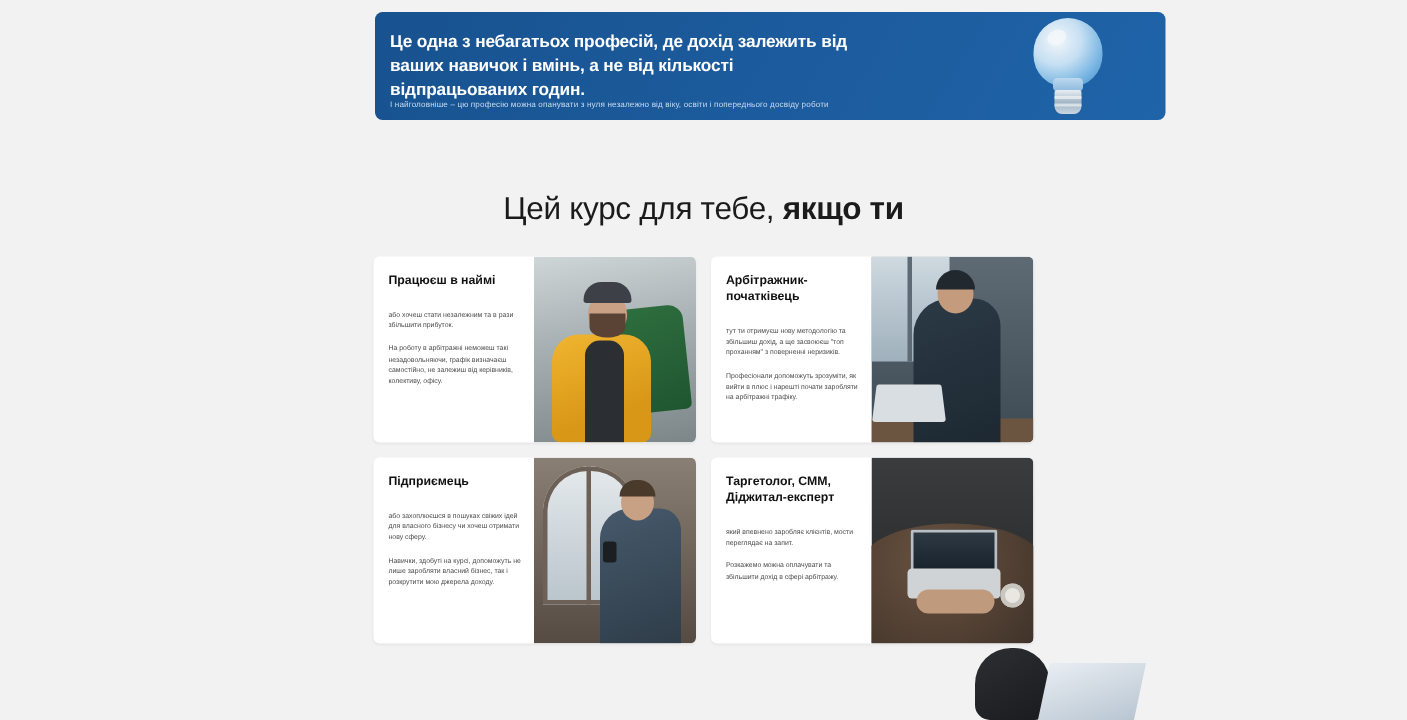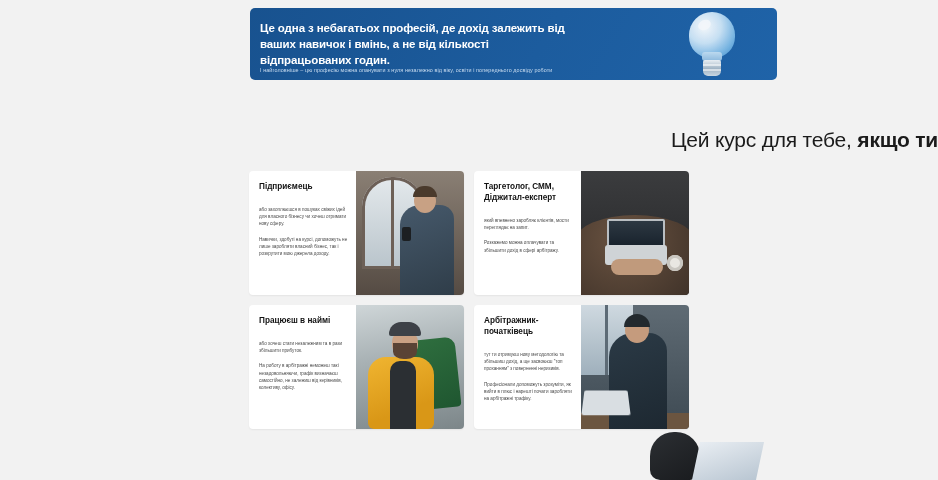--- a/index.html
+++ b/index.html
@@ -104,21 +104,21 @@
   }
   .bulb-base:before { top: 4px; }
   .bulb-base:after  { top: 9px; }
 
   
   .section-title {
     position: absolute;
     left: 0;
     top: 128px;
     width: 938px;
-    text-align: right;
+    text-align: center;
     font-size: 21px;
     color: #1b1b1b;
     letter-spacing: -0.2px;
   }
   .section-title b { font-weight: bold; }
 
   
   .cards {
     position: absolute;
     left: 249px;
@@ -338,58 +338,20 @@
     <div class="bulb-neck"></div>
     <div class="bulb-base"></div>
   </div>
 </div>
 
 <div class="section-title">
   <span>Цей курс для тебе, </span><b>якщо ти</b>
 </div>
 
 <div class="cards">
-
-  <div class="card-row">
-
-    <div class="card">
-      <div class="card-body">
-        <div class="card-title">Підприємець</div>
-        <div class="card-para">або захоплюєшся в пошуках свіжих ідей для власного бізнесу чи хочеш отримати нову сферу.</div>
-        <div class="card-para">Навички, здобуті на курсі, допоможуть не лише заробляти власний бізнес, так і розкрутити мою джерела доходу.</div>
-      </div>
-      <div class="card-media">
-        <div class="photo-loft">
-          <div class="arch"></div>
-          <div class="person"></div>
-          <div class="head"></div>
-          <div class="hair"></div>
-          <div class="phone"></div>
-        </div>
-      </div>
-    </div>
-
-    <div class="card">
-      <div class="card-body">
-        <div class="card-title">Таргетолог, СММ, Діджитал-експерт</div>
-        <div class="card-para">який впевнено заробляє клієнтів, мости переглядає на запит.</div>
-        <div class="card-para">Розкажемо можна оплачувати та збільшити дохід в сфері арбітражу.</div>
-      </div>
-      <div class="card-media">
-        <div class="photo-table">
-          <div class="tabletop"></div>
-          <div class="laptop-screen"></div>
-          <div class="laptop-base"></div>
-          <div class="hands"></div>
-          <div class="cup"></div>
-        </div>
-      </div>
-    </div>
-
-  </div>
 
   <div class="card-row">
 
     <div class="card">
       <div class="card-body">
         <div class="card-title">Працюєш в наймі</div>
         <div class="card-para">або хочеш стати незалежним та в рази збільшити прибуток.</div>
         <div class="card-para">На роботу в арбітражні неможеш такі незадовольняючи, графік визначаєш самостійно, не залежиш від керівників, колективу, офісу.</div>
       </div>
       <div class="card-media">
@@ -417,18 +379,56 @@
           <div class="desk"></div>
           <div class="person"></div>
           <div class="head"></div>
           <div class="hair"></div>
           <div class="laptop"></div>
         </div>
       </div>
     </div>
 
   </div>
+
+  <div class="card-row">
+
+    <div class="card">
+      <div class="card-body">
+        <div class="card-title">Підприємець</div>
+        <div class="card-para">або захоплюєшся в пошуках свіжих ідей для власного бізнесу чи хочеш отримати нову сферу.</div>
+        <div class="card-para">Навички, здобуті на курсі, допоможуть не лише заробляти власний бізнес, так і розкрутити мою джерела доходу.</div>
+      </div>
+      <div class="card-media">
+        <div class="photo-loft">
+          <div class="arch"></div>
+          <div class="person"></div>
+          <div class="head"></div>
+          <div class="hair"></div>
+          <div class="phone"></div>
+        </div>
+      </div>
+    </div>
+
+    <div class="card">
+      <div class="card-body">
+        <div class="card-title">Таргетолог, СММ, Діджитал-експерт</div>
+        <div class="card-para">який впевнено заробляє клієнтів, мости переглядає на запит.</div>
+        <div class="card-para">Розкажемо можна оплачувати та збільшити дохід в сфері арбітражу.</div>
+      </div>
+      <div class="card-media">
+        <div class="photo-table">
+          <div class="tabletop"></div>
+          <div class="laptop-screen"></div>
+          <div class="laptop-base"></div>
+          <div class="hands"></div>
+          <div class="cup"></div>
+        </div>
+      </div>
+    </div>
+
+  </div>
 </div>
 
 <div class="cursor-art">
   <div class="cursor-body"></div>
   <div class="cursor-sheet"></div>
 </div>
 
 </body></html>

